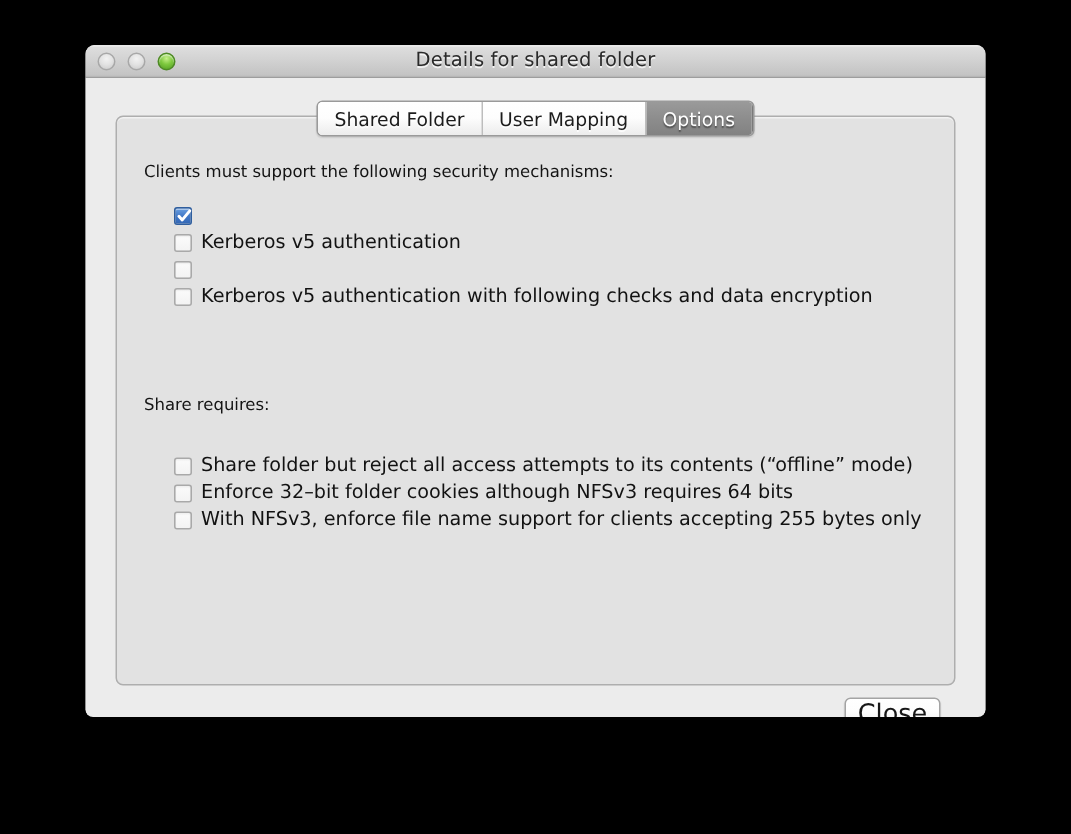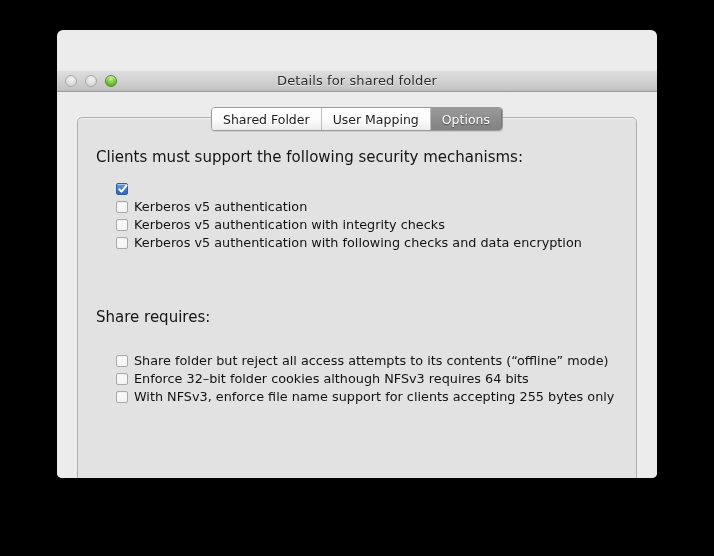--- a/index.html
+++ b/index.html
@@ -29,21 +29,20 @@
   }
 
   
   .titlebar {
     position: relative;
     height: 22px;
     background: linear-gradient(to bottom, #dedede 0%, #d2d2d2 45%, #c3c3c3 96%, #b0b0b0 100%);
     border-bottom: 1px solid #9d9d9d;
     border-top: 1px solid #e9e9e9;
     box-sizing: border-box;
-    margin-top: 40px;
   }
   .title-text {
     position: absolute;
     left: 0;
     right: 0;
     top: 2px;
     text-align: center;
     font-size: 13px;
     color: #2a2a2a;
     text-shadow: 0 1px 0 rgba(255,255,255,0.75);
@@ -139,21 +138,21 @@
     z-index: 1;
   }
 
   .panel-inner {
     position: absolute;
     left: 0; right: 0; top: 0; bottom: 0;
     padding: 30px 18px 0 18px;
   }
 
   .section-label {
-    font-size: 15px;
+    font-size: 11px;
     color: #141414;
     margin: 0 0 14px 0;
     user-select: none;
   }
   .section-label.second { margin-top: 56px; margin-bottom: 26px; }
 
   .check-list { margin: 0 0 0 20px; }
 
   .check-row {
     display: flex;
@@ -243,21 +242,20 @@
                   <path d="M2.3 6.2 L4.5 8.6 L9.5 2.6" stroke="#ffffff" stroke-width="2" fill="none" stroke-linecap="round" stroke-linejoin="round"></path>
                 </svg>
             </span>
           </div>
           <div class="check-row">
             <span class="cb off"></span>
             <span class="check-label">Kerberos v5 authentication</span>
           </div>
           <div class="check-row">
             <span class="cb off"></span>
-            <span class="check-label">Kerberos v5 authentication with integrity checks</span>
           </div>
           <div class="check-row">
             <span class="cb off"></span>
             <span class="check-label">Kerberos v5 authentication with following checks and data encryption</span>
           </div>
         </div>
 
         <div class="section-label second">Share requires:</div>
 
         <div class="check-list">

